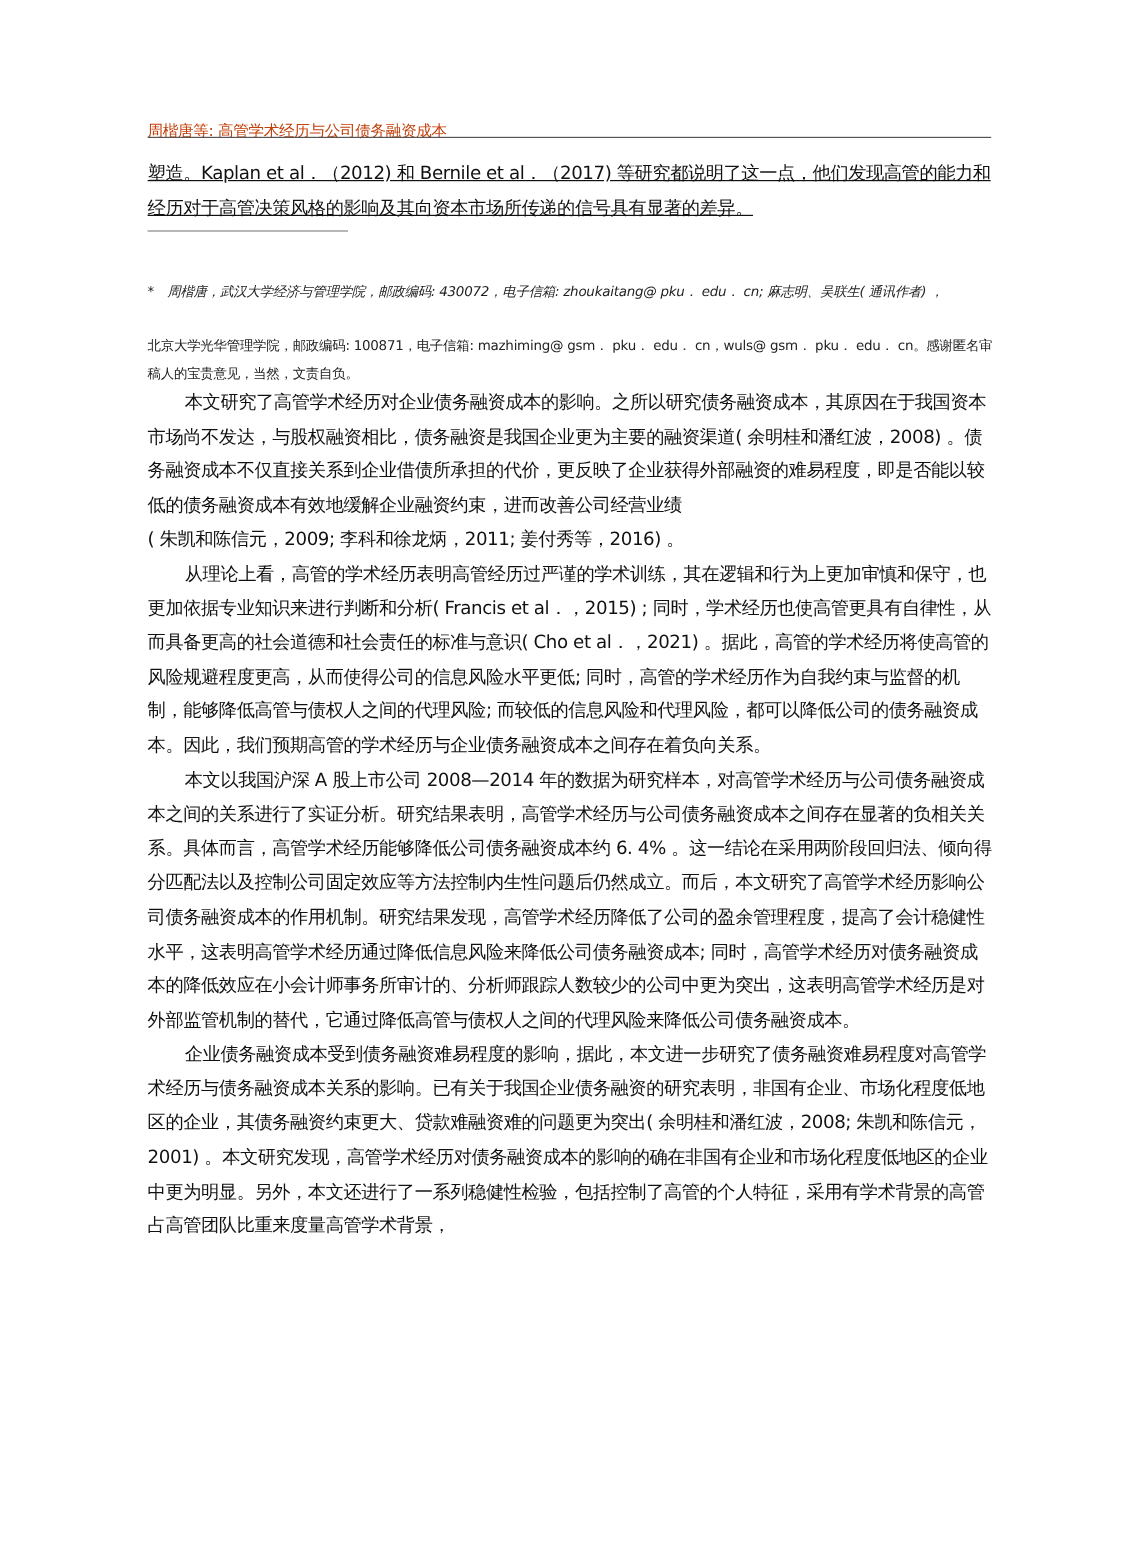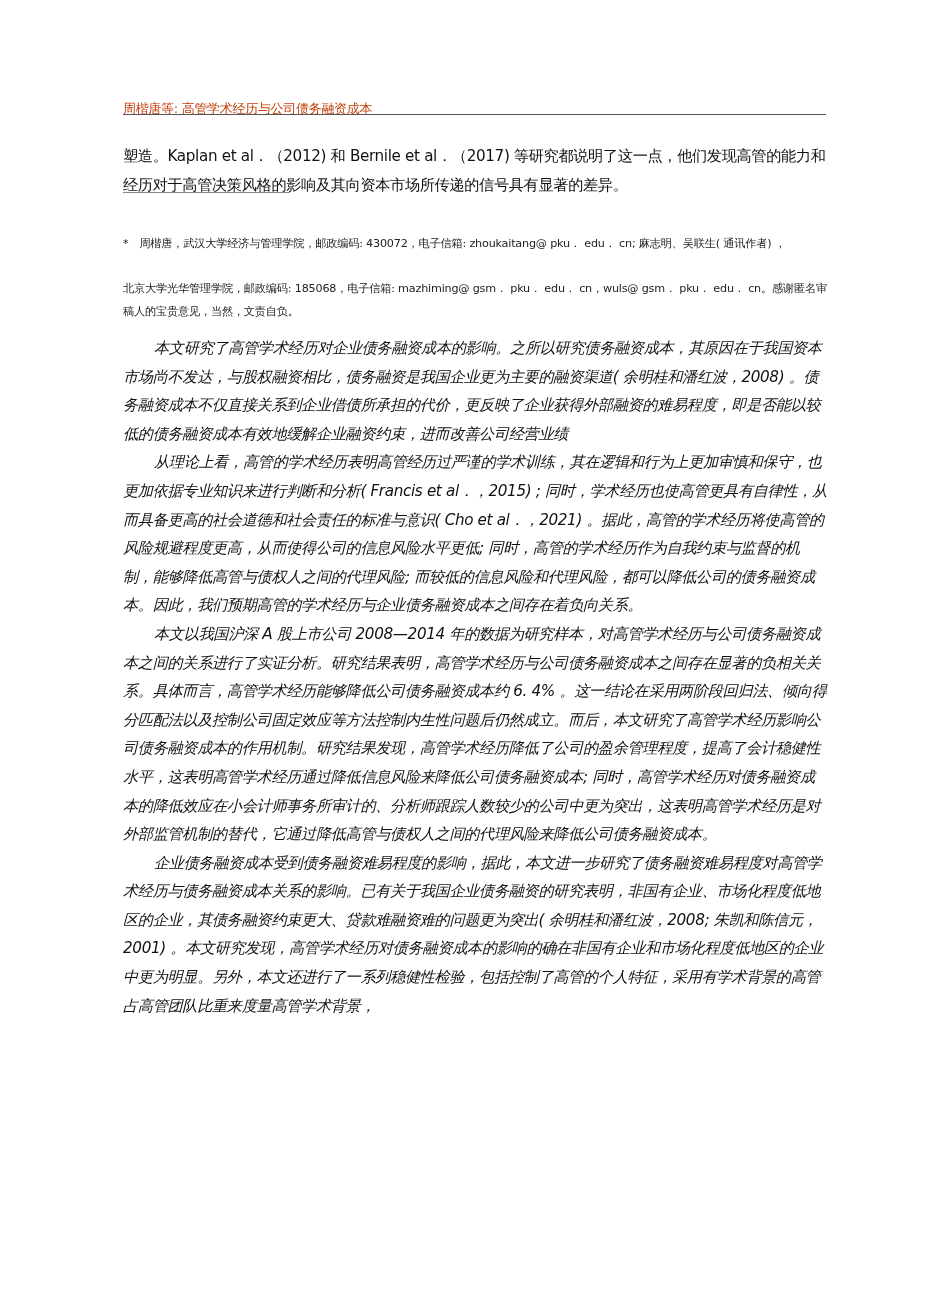--- a/index.html
+++ b/index.html
@@ -1,41 +1,42 @@
 <!DOCTYPE html>
 <html><head>
 <meta charset="utf-8">
 <style>
   html, body { margin: 0; padding: 0; background: #ffffff; }
   body { width: 950px; height: 1290px; position: relative; overflow: hidden;
          font-family: "DejaVu Sans", "Liberation Sans", sans-serif; color: #1a1a1a; }
   .running-head { position: absolute; left: 123px; top: 100px; font-size: 13px; letter-spacing: -0.3px; color: #c2410c; }
   .head-rule { position: absolute; left: 123px; top: 114px; width: 703px; height: 1px; background: #555; }
   .body-text { position: absolute; left: 123px; width: 706px; font-size: 15.2px; line-height: 28.6px; letter-spacing: -0.35px; color: #111; }
-  .top-para { top: 142px; }
+  .top-para { top: 130px; text-decoration: underline; }
   .fn-rule { position: absolute; left: 123px; top: 192px; width: 167px; height: 1px; background: #888; }
   .footnote { position: absolute; left: 123px; width: 710px; font-size: 11.2px; letter-spacing: -0.2px; color: #222; }
-  .fn1 { top: 234px; line-height: 19px; }
+  .fn1 { top: 234px; line-height: 19px; font-style: italic; }
   .fn2 { top: 277px; line-height: 23px; }
-  .main { top: 334px; font-style: italic; }
+  .main { top: 321px; }
   .p { margin: 0; }
   .indent { text-indent: 31px; }
 </style>
 </head>
 <body>
 
 <div>
   <div class="running-head">周楷唐等: 高管学术经历与公司债务融资成本</div>
   <div class="head-rule"></div>
 
   <div class="body-text top-para">塑造。Kaplan et al．（2012) 和 Bernile et al．（2017) 等研究都说明了这一点，他们发现高管的能力和经历对于高管决策风格的影响及其向资本市场所传递的信号具有显著的差异。</div>
 
   <div class="fn-rule"></div>
   <div class="footnote fn1">*　周楷唐，武汉大学经济与管理学院，邮政编码: 430072，电子信箱: zhoukaitang@ pku． edu． cn; 麻志明、吴联生( 通讯作者) ，</div>
-  <div class="footnote fn2">北京大学光华管理学院，邮政编码: 185068，电子信箱: mazhiming@ gsm． pku． edu． cn，wuls@ gsm． pku． edu． cn。感谢匿名审稿人的宝贵意见，当然，文责自负。</div>
+  <div class="footnote fn2">北京大学光华管理学院，邮政编码: 100871，电子信箱: mazhiming@ gsm． pku． edu． cn，wuls@ gsm． pku． edu． cn。感谢匿名审稿人的宝贵意见，当然，文责自负。</div>
 
   <div class="body-text main">
     <p class="p indent">本文研究了高管学术经历对企业债务融资成本的影响。之所以研究债务融资成本，其原因在于我国资本市场尚不发达，与股权融资相比，债务融资是我国企业更为主要的融资渠道( 余明桂和潘红波，2008) 。债务融资成本不仅直接关系到企业借债所承担的代价，更反映了企业获得外部融资的难易程度，即是否能以较低的债务融资成本有效地缓解企业融资约束，进而改善公司经营业绩</p>
+    <p class="p">( 朱凯和陈信元，2009; 李科和徐龙炳，2011; 姜付秀等，2016) 。</p>
     <p class="p indent">从理论上看，高管的学术经历表明高管经历过严谨的学术训练，其在逻辑和行为上更加审慎和保守，也更加依据专业知识来进行判断和分析( Francis et al．，2015) ; 同时，学术经历也使高管更具有自律性，从而具备更高的社会道德和社会责任的标准与意识( Cho et al．，2021) 。据此，高管的学术经历将使高管的风险规避程度更高，从而使得公司的信息风险水平更低; 同时，高管的学术经历作为自我约束与监督的机制，能够降低高管与债权人之间的代理风险; 而较低的信息风险和代理风险，都可以降低公司的债务融资成本。因此，我们预期高管的学术经历与企业债务融资成本之间存在着负向关系。</p>
     <p class="p indent">本文以我国沪深 A 股上市公司 2008—2014 年的数据为研究样本，对高管学术经历与公司债务融资成本之间的关系进行了实证分析。研究结果表明，高管学术经历与公司债务融资成本之间存在显著的负相关关系。具体而言，高管学术经历能够降低公司债务融资成本约 6. 4% 。这一结论在采用两阶段回归法、倾向得分匹配法以及控制公司固定效应等方法控制内生性问题后仍然成立。而后，本文研究了高管学术经历影响公司债务融资成本的作用机制。研究结果发现，高管学术经历降低了公司的盈余管理程度，提高了会计稳健性水平，这表明高管学术经历通过降低信息风险来降低公司债务融资成本; 同时，高管学术经历对债务融资成本的降低效应在小会计师事务所审计的、分析师跟踪人数较少的公司中更为突出，这表明高管学术经历是对外部监管机制的替代，它通过降低高管与债权人之间的代理风险来降低公司债务融资成本。</p>
     <p class="p indent">企业债务融资成本受到债务融资难易程度的影响，据此，本文进一步研究了债务融资难易程度对高管学术经历与债务融资成本关系的影响。已有关于我国企业债务融资的研究表明，非国有企业、市场化程度低地区的企业，其债务融资约束更大、贷款难融资难的问题更为突出( 余明桂和潘红波，2008; 朱凯和陈信元，2001) 。本文研究发现，高管学术经历对债务融资成本的影响的确在非国有企业和市场化程度低地区的企业中更为明显。另外，本文还进行了一系列稳健性检验，包括控制了高管的个人特征，采用有学术背景的高管占高管团队比重来度量高管学术背景，</p>
   </div>
 </div>
 
 </body></html>

